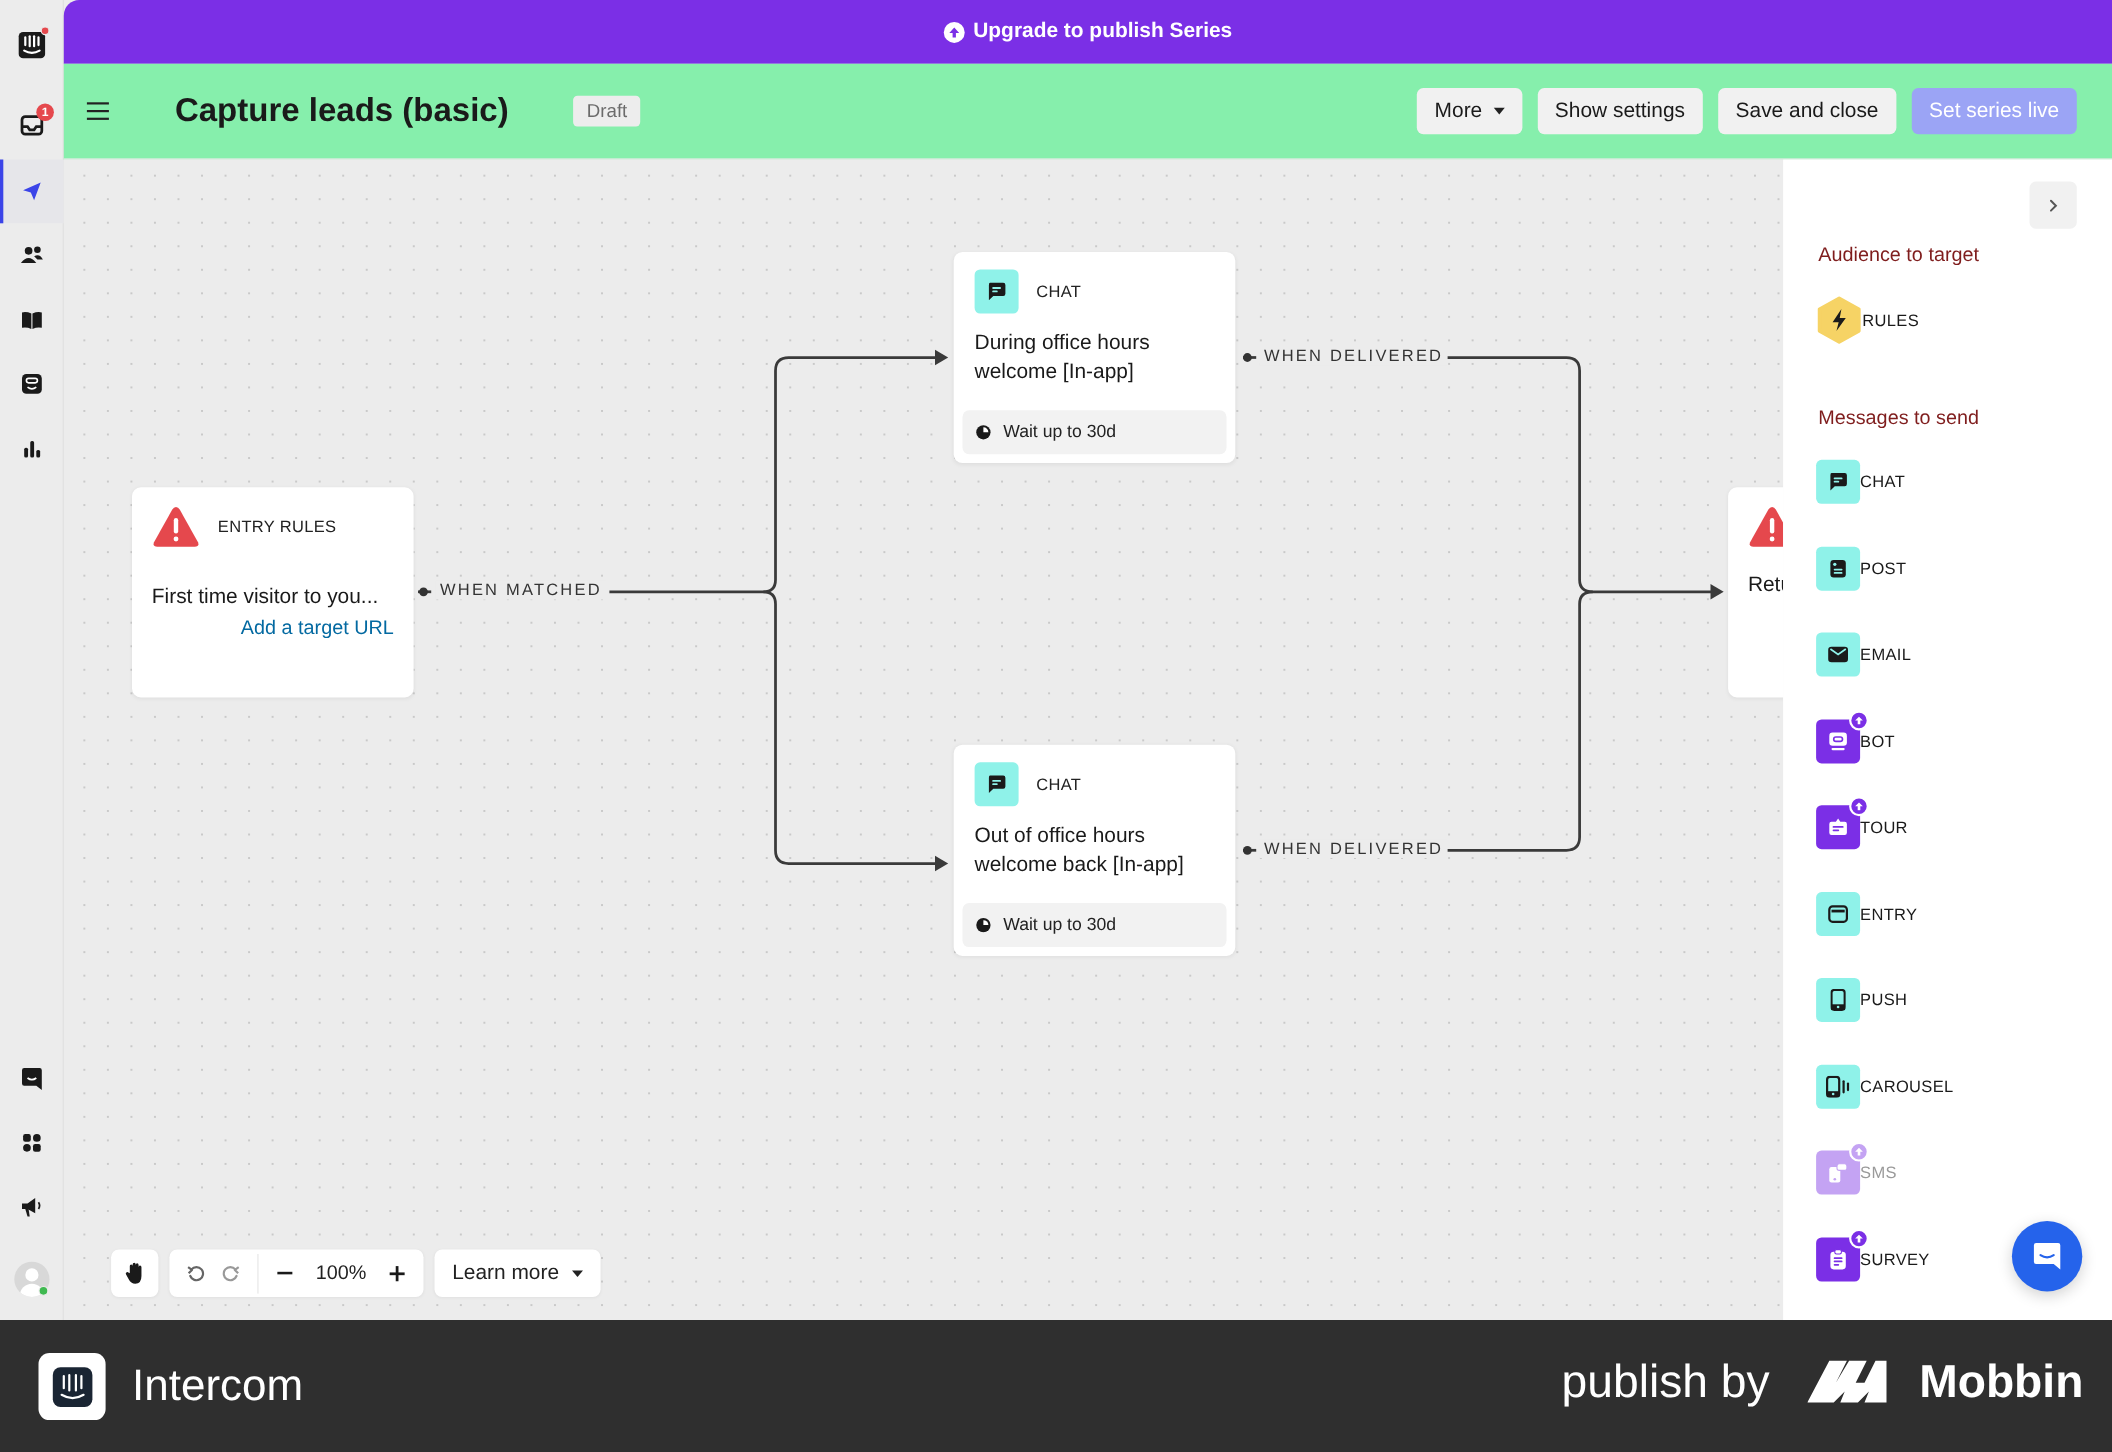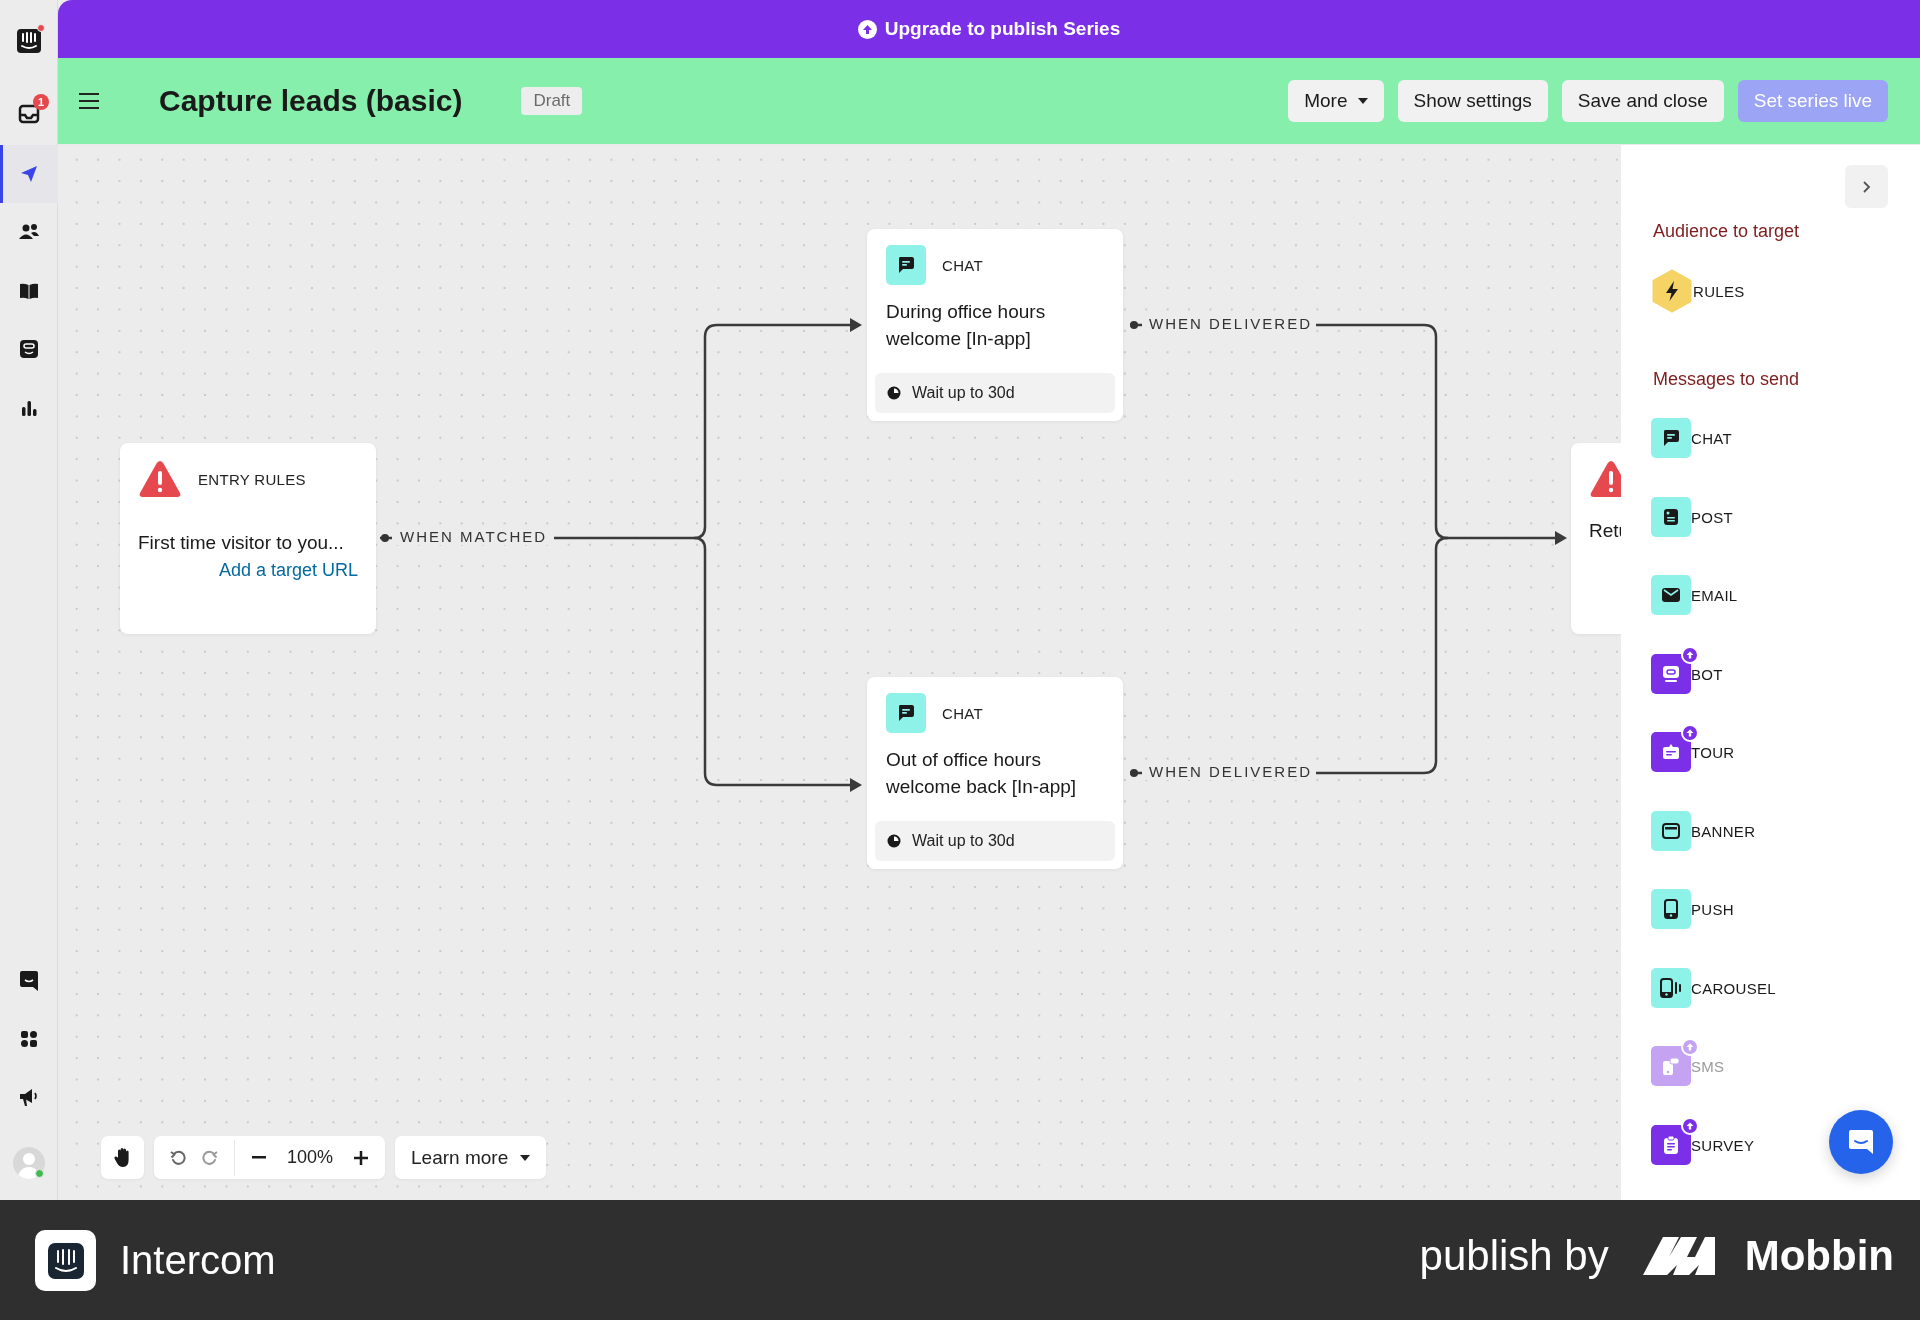--- a/index.html
+++ b/index.html
@@ -404,21 +404,21 @@
       </div>
     <span class="plabel">TOUR</span>
   </div>
   <div class="pitem" style="top:664px">
     <div class="ptile teal">
         <svg width="20" height="18" viewBox="0 0 20 18">
           <rect x="2" y="2" width="16" height="14" rx="3" fill="none" stroke="#1a1a1a" stroke-width="2"></rect>
           <rect x="4" y="5" width="12" height="2.5" fill="#1a1a1a"></rect>
         </svg>
       </div>
-    <span class="plabel">BANNER</span>
+    <span class="plabel">ENTRY</span>
   </div>
   <div class="pitem" style="top:742px">
     <div class="ptile teal">
         <svg width="14" height="20" viewBox="0 0 14 20">
           <rect x="1" y="1" width="12" height="18" rx="2.5" fill="none" stroke="#1a1a1a" stroke-width="2"></rect>
           <rect x="1" y="14" width="12" height="5" fill="#1a1a1a"></rect>
           <circle cx="7" cy="16.5" r="1.2" fill="#8ff2e9"></circle>
         </svg>
       </div>
     <span class="plabel">PUSH</span>

